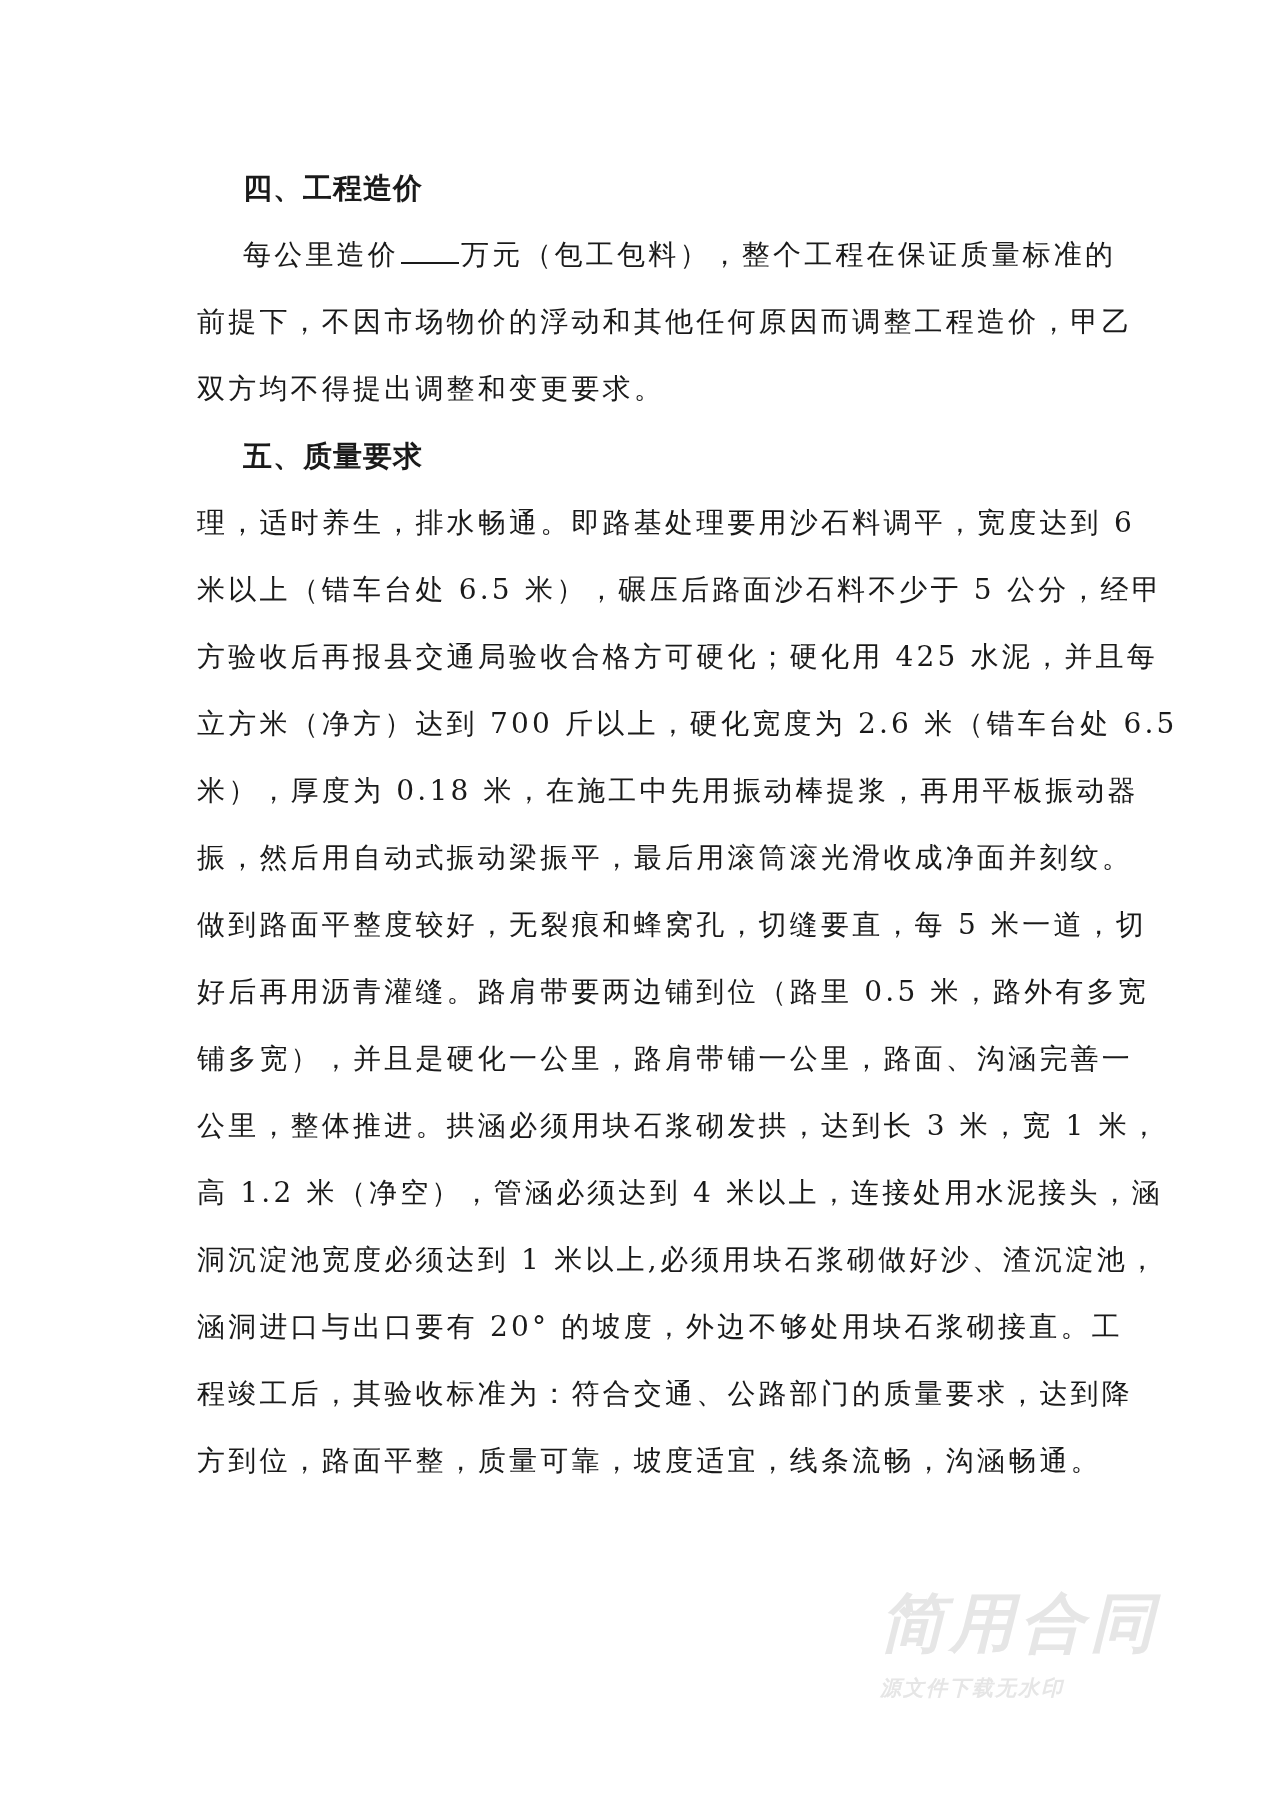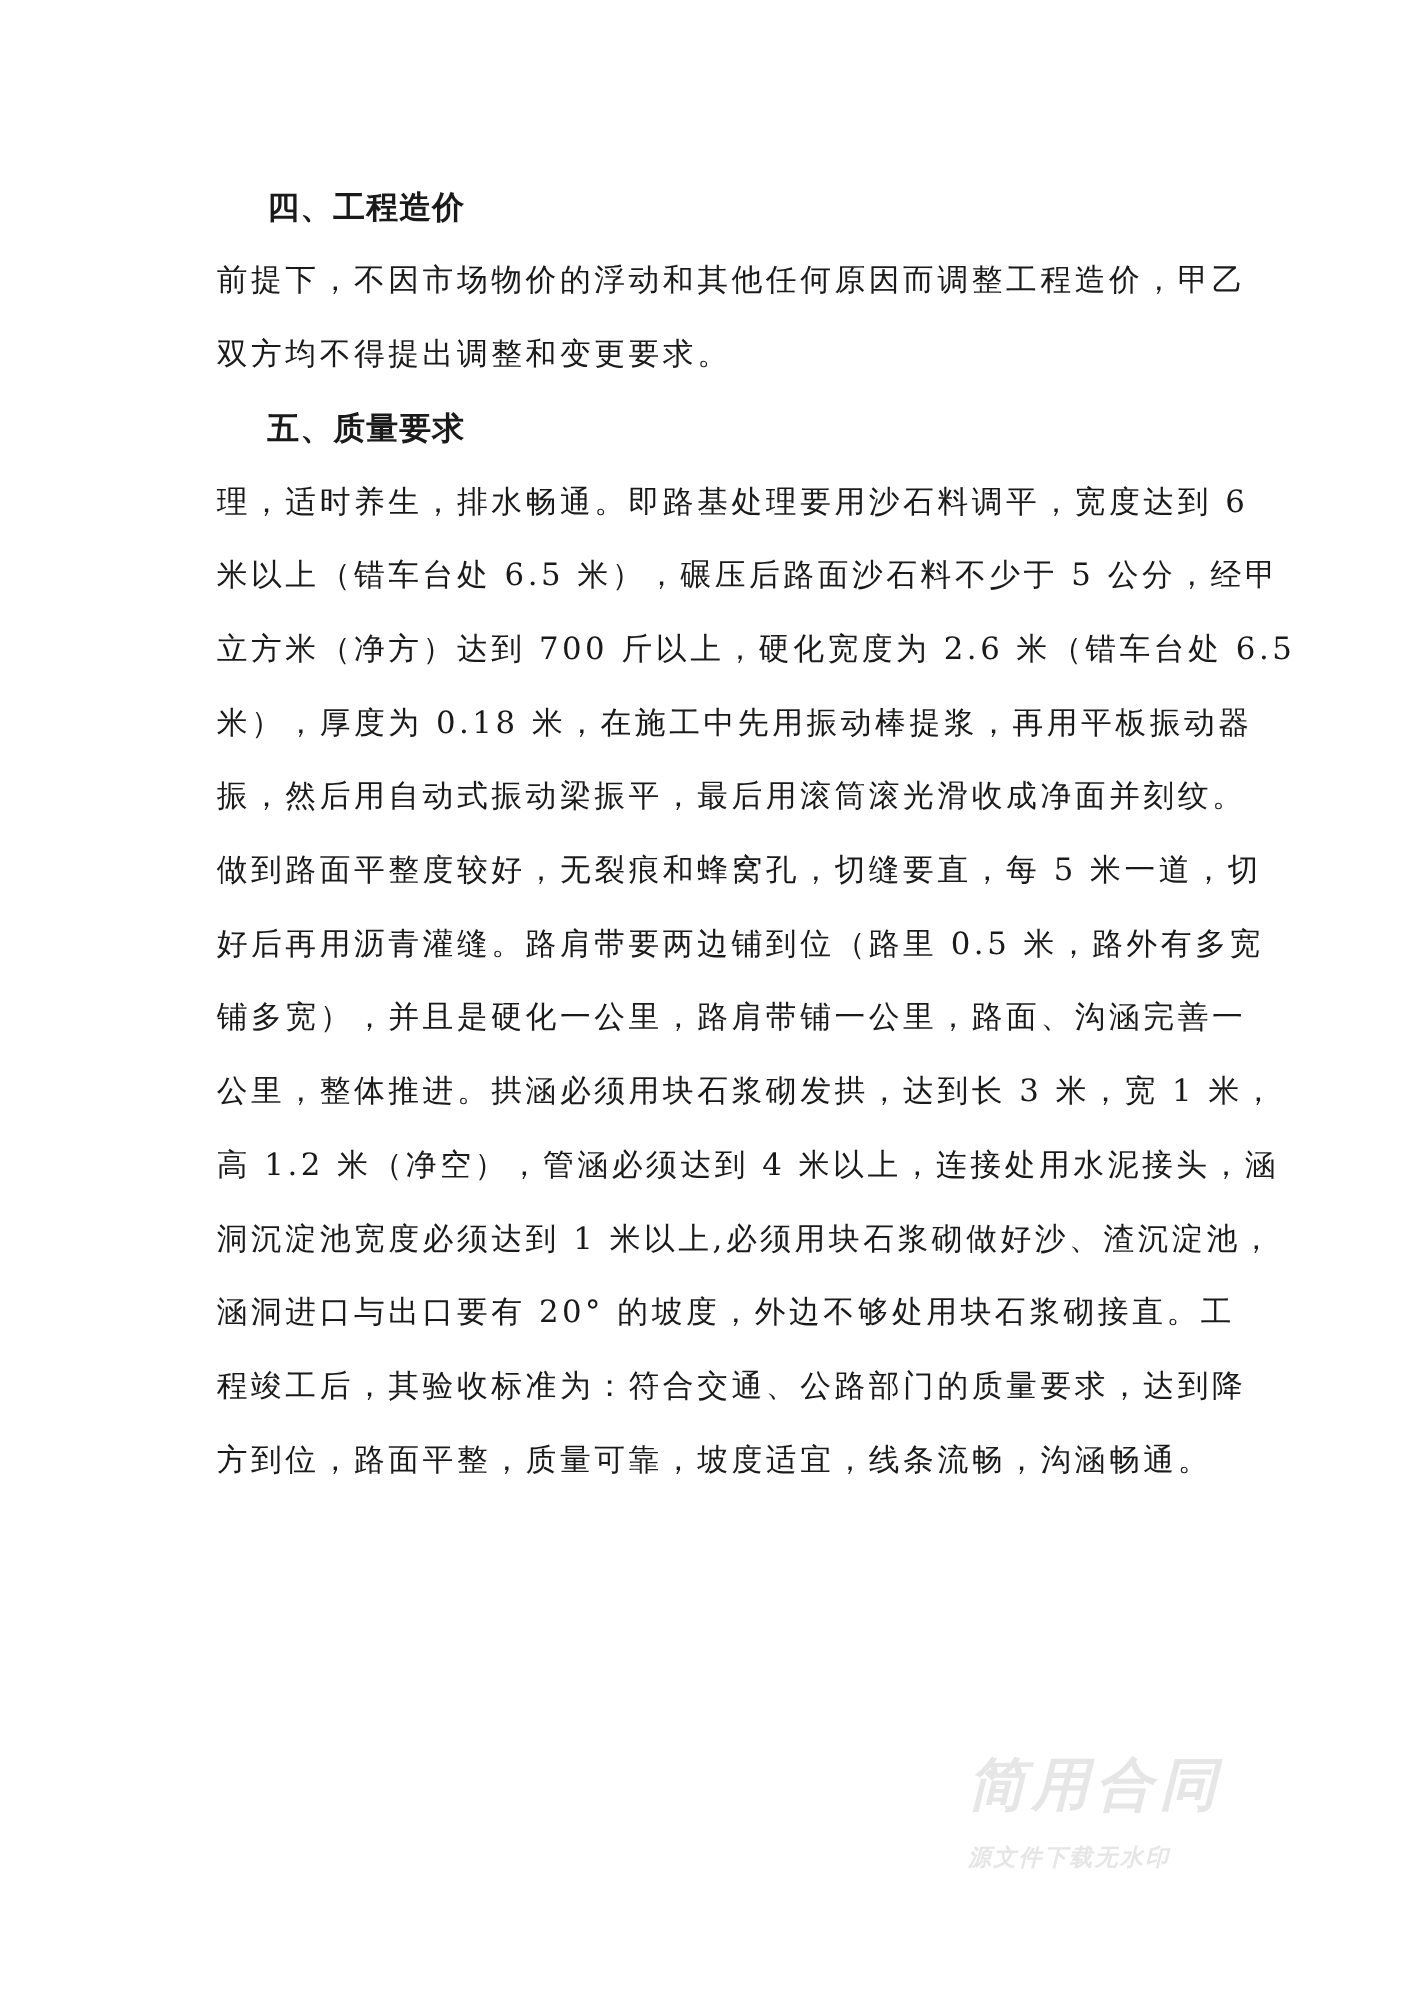--- a/index.html
+++ b/index.html
@@ -9,36 +9,38 @@
   .content { position: absolute; left: 197px; top: 165px; width: 895px; }
   .line { height: 67px; line-height: 46px; font-size: 28px; white-space: nowrap;
           letter-spacing: 3.2px; text-align: justify; }
   .heading { font-weight: bold; padding-left: 46px; font-size: 29px; letter-spacing: 1px; }
   .indent { padding-left: 46px; }
   .blank { display: inline-block; width: 58px; border-bottom: 2px solid #1a1a1a;
            height: 30px; vertical-align: baseline; margin: 0 2px; }
   .watermark { position: absolute; left: 880px; top: 1588px; width: 310px; color: #e6e6e6;
                font-family: "DejaVu Sans", "Liberation Sans", sans-serif; font-style: italic;
                font-weight: bold; user-select: none; }
-  .wm-title { font-size: 52px; letter-spacing: 6px; line-height: 70px; }
+  .wm-title { font-size: 64px; letter-spacing: 6px; line-height: 70px; }
   .wm-sub { font-size: 21px; letter-spacing: 2px; line-height: 40px; margin-top: 10px; }
 </style>
 </head>
 <body>
 
 <div class="page">
   <div class="content">
 
     <div class="line heading">四、工程造价</div>
+    <div class="line indent"><span>每公里造价</span><span class="blank"></span><span>万元（包工包料），整个工程在保证质量标准的</span></div>
     <div class="line">前提下，不因市场物价的浮动和其他任何原因而调整工程造价，甲乙</div>
     <div class="line">双方均不得提出调整和变更要求。</div>
 
     <div class="line heading">五、质量要求</div>
     <div class="line">理，适时养生，排水畅通。即路基处理要用沙石料调平，宽度达到 6</div>
     <div class="line">米以上（错车台处 6.5 米），碾压后路面沙石料不少于 5 公分，经甲</div>
+    <div class="line">方验收后再报县交通局验收合格方可硬化；硬化用 425 水泥，并且每</div>
     <div class="line">立方米（净方）达到 700 斤以上，硬化宽度为 2.6 米（错车台处 6.5</div>
     <div class="line">米），厚度为 0.18 米，在施工中先用振动棒提浆，再用平板振动器</div>
     <div class="line">振，然后用自动式振动梁振平，最后用滚筒滚光滑收成净面并刻纹。</div>
     <div class="line">做到路面平整度较好，无裂痕和蜂窝孔，切缝要直，每 5 米一道，切</div>
     <div class="line">好后再用沥青灌缝。路肩带要两边铺到位（路里 0.5 米，路外有多宽</div>
     <div class="line">铺多宽），并且是硬化一公里，路肩带铺一公里，路面、沟涵完善一</div>
     <div class="line">公里，整体推进。拱涵必须用块石浆砌发拱，达到长 3 米，宽 1 米，</div>
     <div class="line">高 1.2 米（净空），管涵必须达到 4 米以上，连接处用水泥接头，涵</div>
     <div class="line">洞沉淀池宽度必须达到 1 米以上,必须用块石浆砌做好沙、渣沉淀池，</div>
     <div class="line">涵洞进口与出口要有 20° 的坡度，外边不够处用块石浆砌接直。工</div>

